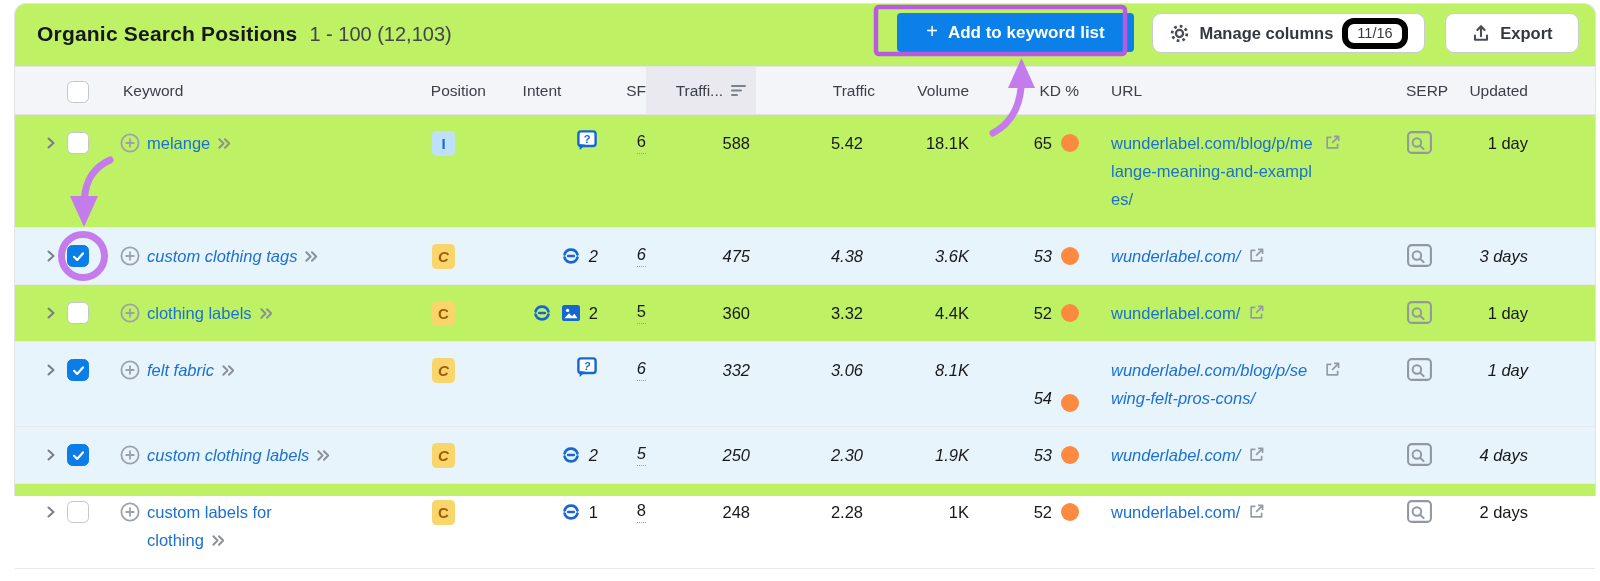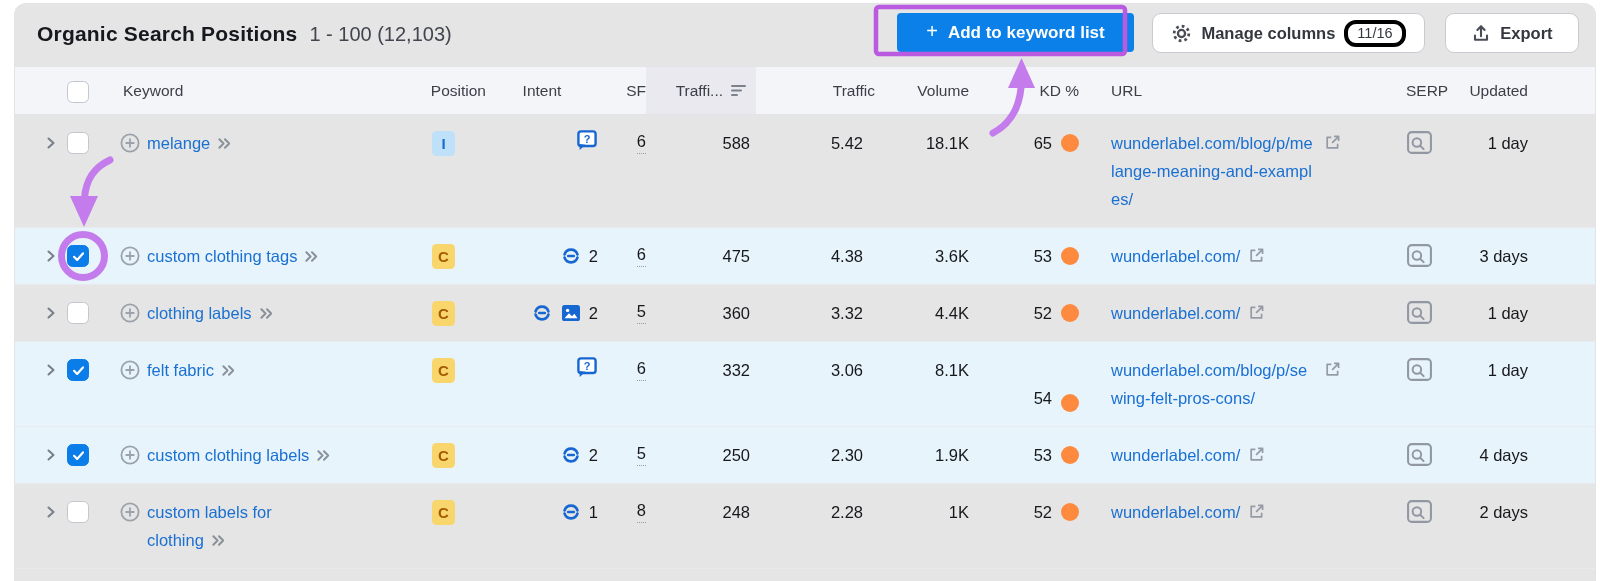--- a/index.html
+++ b/index.html
@@ -1,46 +1,46 @@
 <!DOCTYPE html>
 <html><head>
 <meta charset="utf-8">
 <style>
   * { margin:0; padding:0; box-sizing:border-box; }
   html,body { width:1600px; height:581px; background:#fff; font-family:"Liberation Sans","DejaVu Sans",sans-serif; overflow:hidden; }
-  .card { position:absolute; left:14px; top:3px; width:1582px; height:578px; background:#e5e5e5;
+  .card { position:absolute; left:14px; top:3px; width:1582px; height:493px; background:#bef264;
           border:1px solid #e3e4e8; border-bottom:none; border-radius:12px 12px 0 0; }
 
   
   .titlebar { position:relative; height:62px; }
   .title-wrap { position:absolute; left:22px; top:18px; display:flex; align-items:baseline; gap:12px; }
   .title { font-size:21px; font-weight:bold; color:#16181d; letter-spacing:.2px; }
   .range { font-size:20px; color:#42454e; }
   .btn { position:absolute; top:9px; height:40px; display:flex; align-items:center; justify-content:center;
          gap:9px; background:#fff; border:1px solid #c9cbd3; border-radius:9px; font-size:16.5px; font-weight:bold; color:#34373e; cursor:pointer; }
   .btn-add { left:882px; top:9px; width:237px; height:39px; background:#0a80e8; border:none; border-radius:4px;
              color:#fff; font-size:17px; font-weight:bold; display:flex; align-items:center; justify-content:center; gap:10px; position:absolute; cursor:pointer; }
   .btn-add .plus { font-size:20px; font-weight:normal; margin-top:-2px; }
   .btn-manage { left:1137px; width:273px; }
   .btn-export { left:1430px; width:134px; }
-  .pill { border:4px solid #000000; border-radius:12px; padding:1px 9px 2px; font-size:14.5px; font-weight:normal; color:#34373e; }
+  .pill { border:6px solid #000000; border-radius:12px; padding:1px 9px 2px; font-size:14.5px; font-weight:normal; color:#34373e; }
 
   
   .grid-row { display:grid; padding-left:22px;
     grid-template-columns:30px 34px 300px 85px 112px 48px 110px 125px 110px 105px 310px 55px 135px; }
   .thead { background:#f4f5f9; border-top:1px solid #e3e4e8; border-bottom:1px solid #e2e3e9; height:49px; }
   .th { display:flex; align-items:center; font-size:15.5px; color:#3c3f48; }
   .th.r { justify-content:flex-end; }
   .th.c { justify-content:center; }
   .th-sorted { background:#e9e9ef; justify-content:flex-end; gap:8px; padding-right:10px; }
   .pad-r6 { padding-right:6px; } .pad-r18 { padding-right:18px; } .pad-r22 { padding-right:22px; }
   .pad-r17 { padding-right:17px; } .pad-l15 { padding-left:15px; } .pad-r60 { padding-right:68px; }
 
   .trow { border-bottom:1px solid #e9eaee; min-height:57px; }
-  .trow.sel { background:#e7f4fc; }
+  .trow.sel { background:#e7f4fc;font-style:italic; }
   .cell { display:flex; align-items:flex-start; padding-top:14px; padding-bottom:14px; font-size:16.5px; color:#17181c; line-height:28px; }
   .cell.r { justify-content:flex-end; }
 
   .chev { margin-top:6px; }
   .cb { width:22px; height:22px; margin-top:3px; border:1.5px solid #c3c6cf; border-radius:5.5px; background:#fff;
         display:flex; align-items:center; justify-content:center; cursor:pointer; }
   .cb.on { background:#0b7de8; border-color:#0b7de8; }
   .kwcell { gap:6px; padding-left:18px; }
   .plusic { margin-top:3px; flex:none; }
   .kwrap { max-width:215px; }

